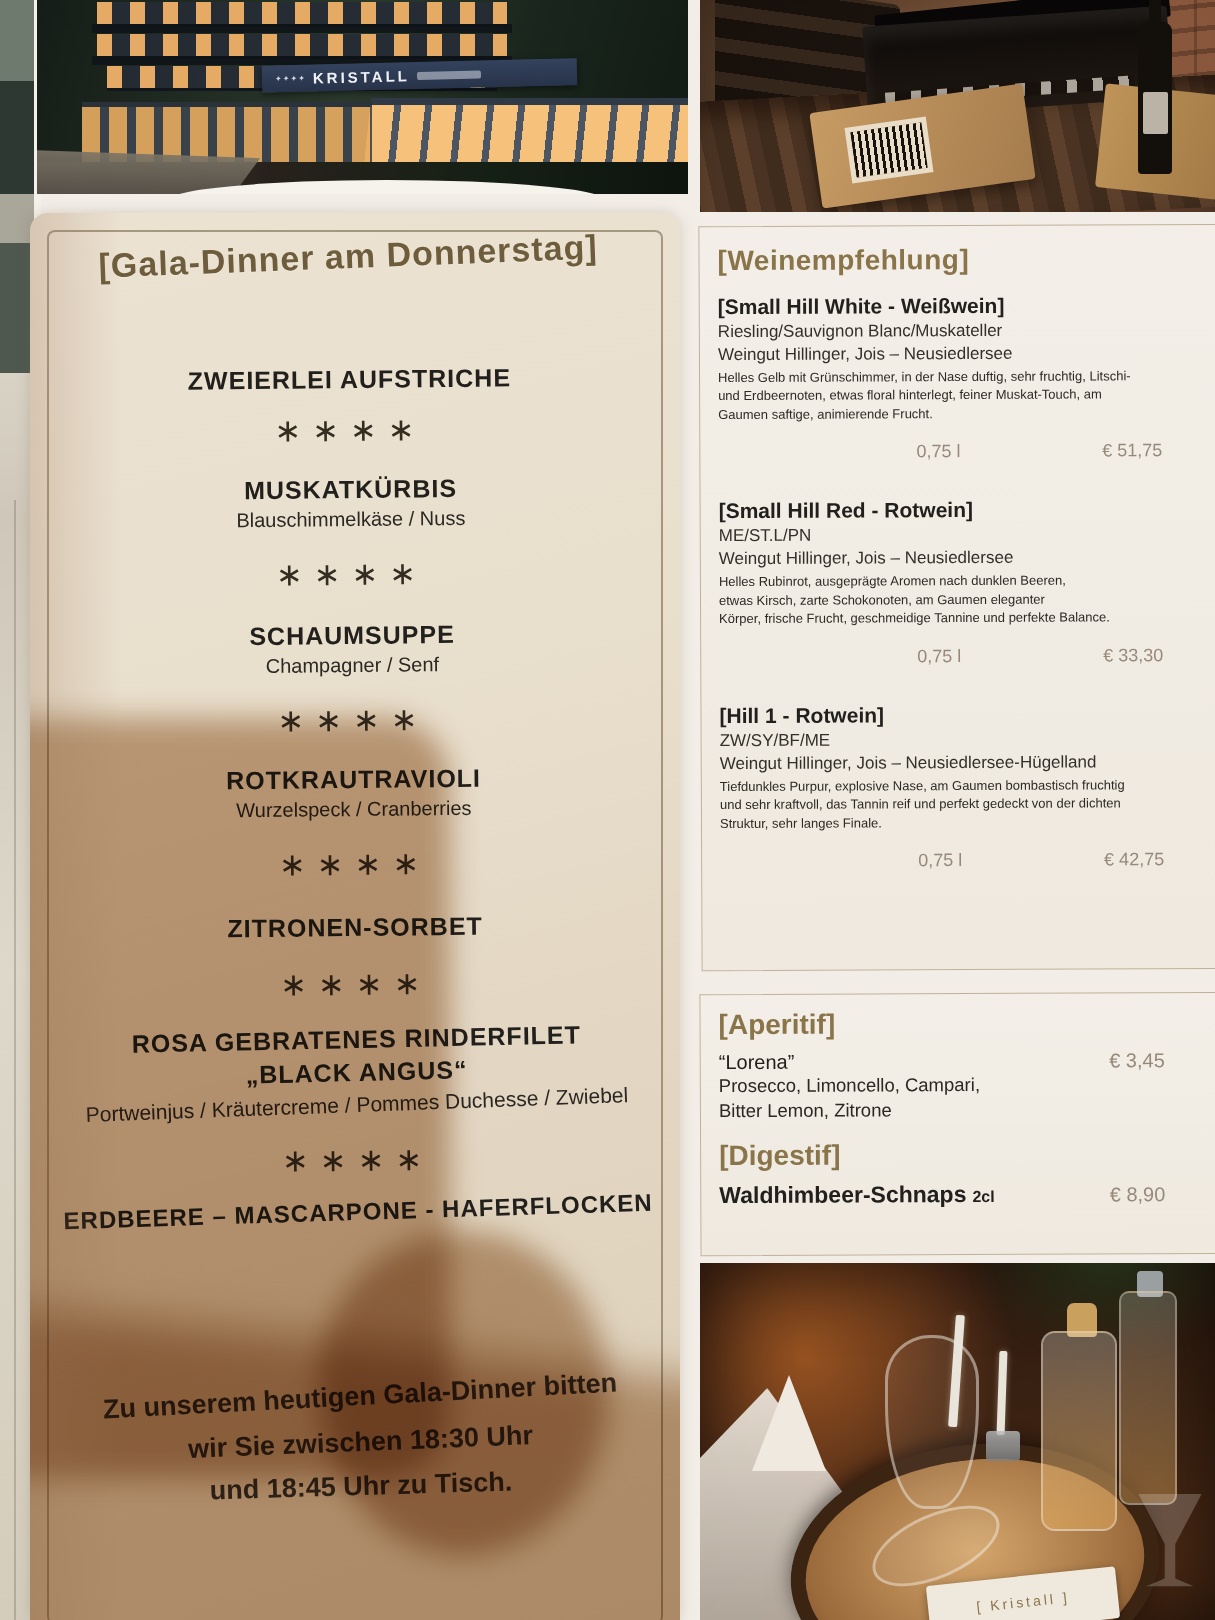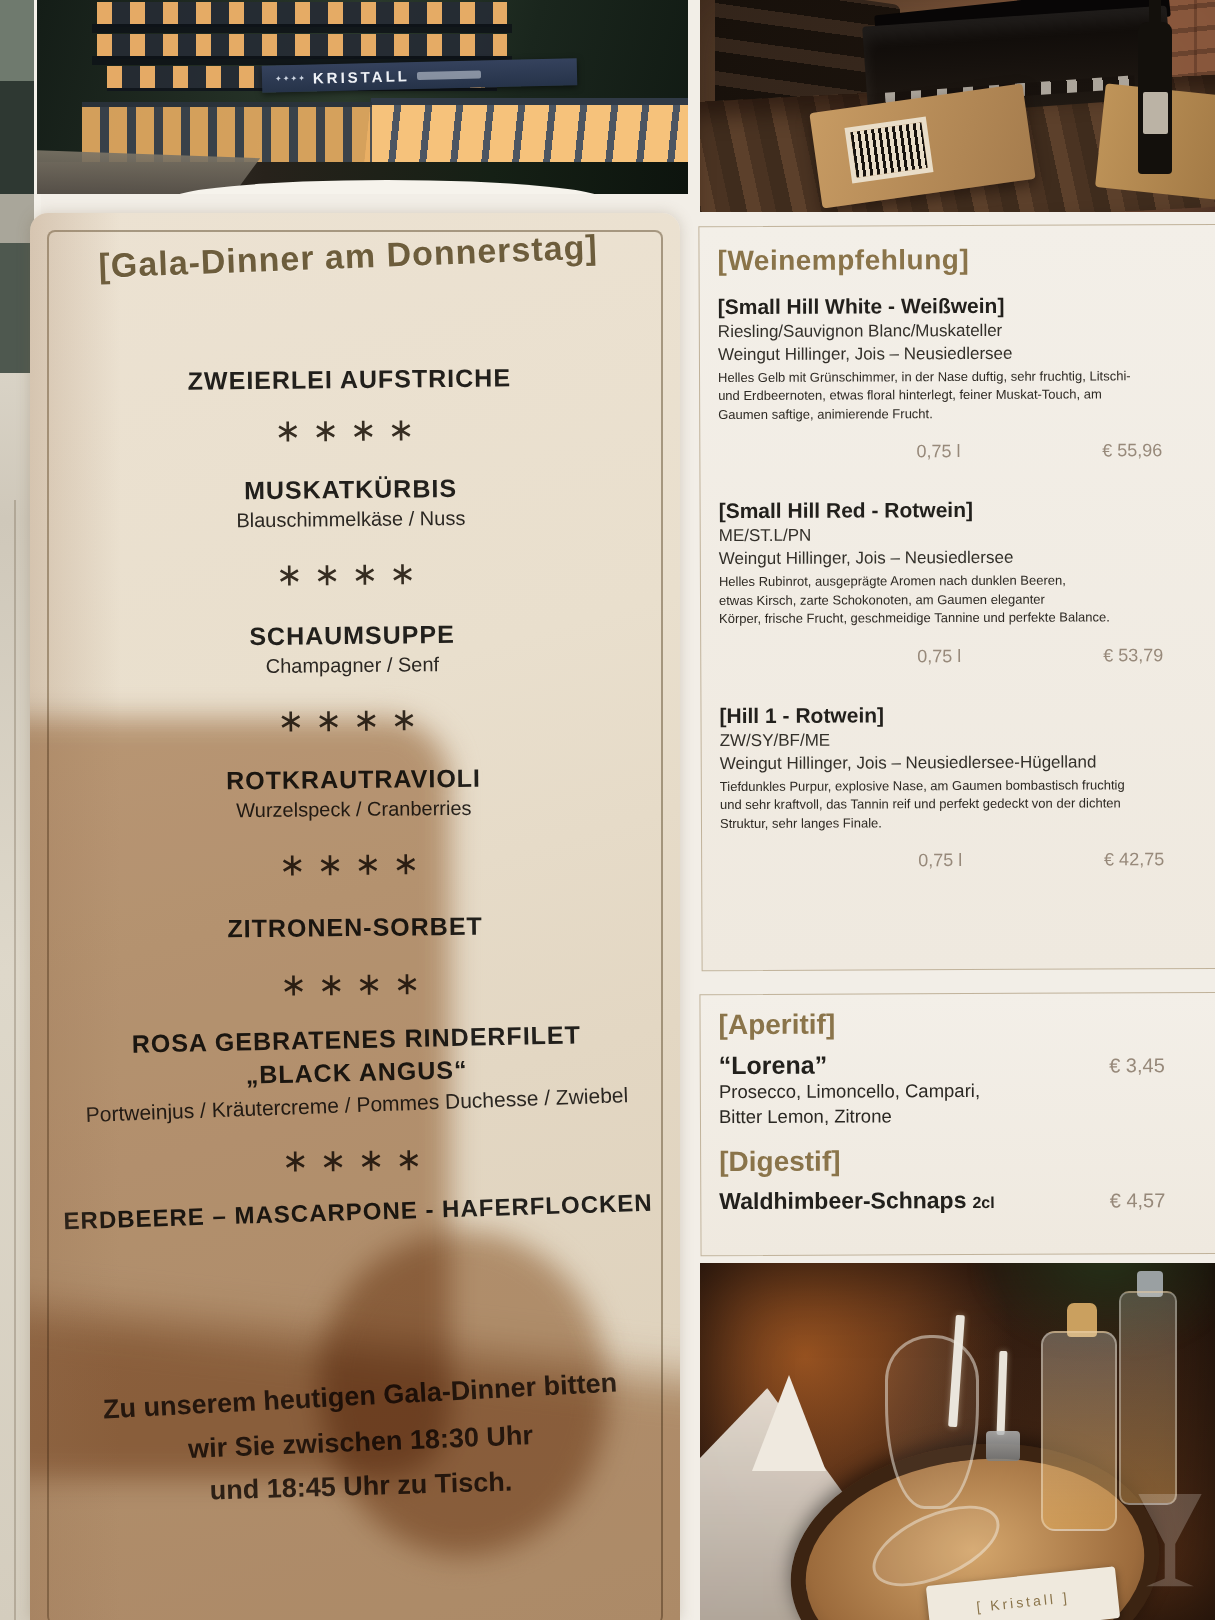--- a/index.html
+++ b/index.html
@@ -120,21 +120,21 @@
   .wine-name{font-size:21px;font-weight:bold;margin-bottom:3px;}
   .wine-grapes{font-size:17px;margin-bottom:3px;color:#33302a;}
   .wine-winery{font-size:17px;margin-bottom:4px;color:#33302a;}
   .wine-desc-line{font-size:13px;line-height:1.42;white-space:nowrap;color:#2e2a24;}
   .wine-pricerow{display:flex;justify-content:space-between;padding:18px 58px 0 198px;
     font-size:18px;color:#97897a;}
 
   .apero-card{left:700px;top:993px;width:542px;height:262px;padding:12px 20px 0 18px;}
   .apero-title{font-size:28px;font-weight:bold;color:#8a744a;margin:2px 0 10px;}
   .apero-row{display:flex;justify-content:space-between;align-items:baseline;padding-right:56px;}
-  .apero-name{font-size:25px;font-weight:bold;}
+  .apero-name{font-size:20px;font-weight:normal;}
   .apero-price{font-size:20px;color:#97897a;}
   .apero-detail{font-size:18.5px;line-height:1.35;color:#2b2823;}
   .digestif-title{margin-top:16px;}
   .digestif-row{display:flex;justify-content:space-between;align-items:baseline;
     padding-right:56px;margin-top:10px;}
   .digestif-name{font-size:23px;font-weight:bold;}
   .digestif-size{font-size:16px;font-weight:bold;margin-left:6px;}
   .digestif-price{font-size:20px;color:#97897a;}
 
   
@@ -267,34 +267,34 @@
 
   <div class="wine">
     <div class="wine-name">[Small Hill White - Weißwein]</div>
     <div class="wine-grapes">Riesling/Sauvignon Blanc/Muskateller</div>
     <div class="wine-winery">Weingut Hillinger, Jois – Neusiedlersee</div>
     <div class="wine-desc-line">Helles Gelb mit Grünschimmer, in der Nase duftig, sehr fruchtig, Litschi-</div>
     <div class="wine-desc-line">und Erdbeernoten, etwas floral hinterlegt, feiner Muskat-Touch, am</div>
     <div class="wine-desc-line">Gaumen saftige, animierende Frucht.</div>
     <div class="wine-pricerow">
       <span>0,75 l</span>
-      <span>€ 55,96</span>
+      <span>€ 51,75</span>
     </div>
   </div>
 
   <div class="wine">
     <div class="wine-name">[Small Hill Red - Rotwein]</div>
     <div class="wine-grapes">ME/ST.L/PN</div>
     <div class="wine-winery">Weingut Hillinger, Jois – Neusiedlersee</div>
     <div class="wine-desc-line">Helles Rubinrot, ausgeprägte Aromen nach dunklen Beeren,</div>
     <div class="wine-desc-line">etwas Kirsch, zarte Schokonoten, am Gaumen eleganter</div>
     <div class="wine-desc-line">Körper, frische Frucht, geschmeidige Tannine und perfekte Balance.</div>
     <div class="wine-pricerow">
       <span>0,75 l</span>
-      <span>€ 53,79</span>
+      <span>€ 33,30</span>
     </div>
   </div>
 
   <div class="wine">
     <div class="wine-name">[Hill 1 - Rotwein]</div>
     <div class="wine-grapes">ZW/SY/BF/ME</div>
     <div class="wine-winery">Weingut Hillinger, Jois – Neusiedlersee-Hügelland</div>
     <div class="wine-desc-line">Tiefdunkles Purpur, explosive Nase, am Gaumen bombastisch fruchtig</div>
     <div class="wine-desc-line">und sehr kraftvoll, das Tannin reif und perfekt gedeckt von der dichten</div>
     <div class="wine-desc-line">Struktur, sehr langes Finale.</div>
@@ -312,21 +312,21 @@
     <span class="apero-price">€ 3,45</span>
   </div>
   <div class="apero-detail">Prosecco, Limoncello, Campari,</div>
   <div class="apero-detail">Bitter Lemon, Zitrone</div>
 
   <div class="apero-title digestif-title">[Digestif]</div>
   <div class="digestif-row">
     <span>
       <span class="digestif-name">Waldhimbeer-Schnaps</span><span class="digestif-size">2cl</span>
     </span>
-    <span class="digestif-price">€ 4,57</span>
+    <span class="digestif-price">€ 8,90</span>
   </div>
 </div>
 
 <div class="abs photo photo-table">
   <div class="abs t-green"></div>
   <div class="abs t-cloth"></div>
   <div class="abs t-cone"></div>
   <div class="abs t-barrel"></div>
   <div class="abs t-candle t-candle1"></div>
   <div class="abs t-candle t-candle2"></div>

